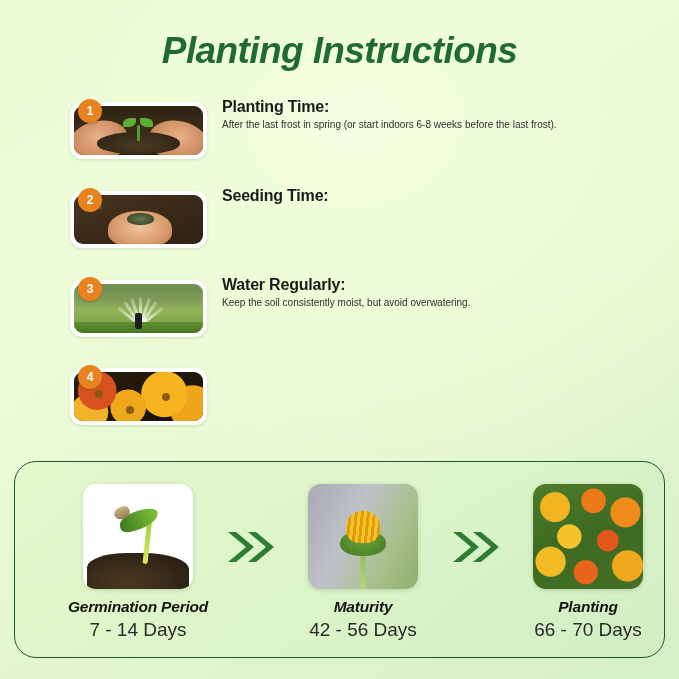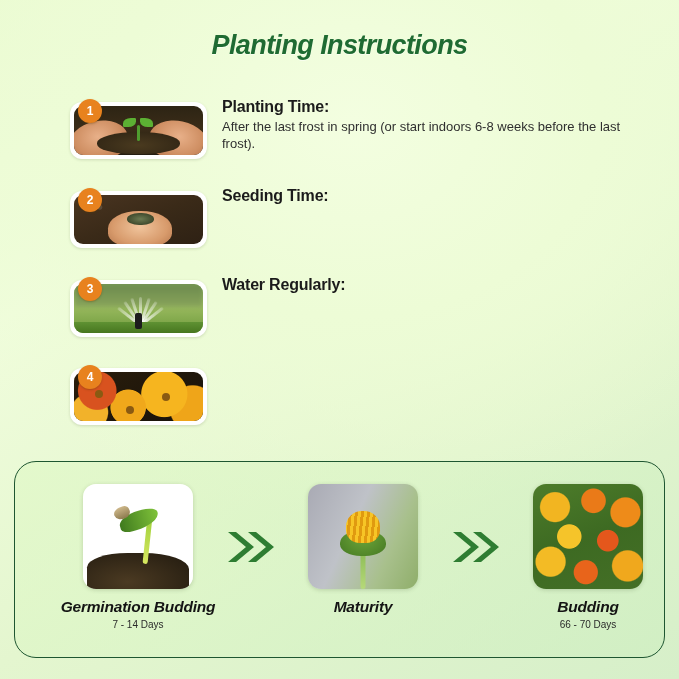--- a/index.html
+++ b/index.html
@@ -22,21 +22,21 @@
       linear-gradient(150deg, #EAFBD0 0%, #F0FDDC 30%, #E4F6CF 62%, #D6EFC9 100%);
   }
 
   
   .title {
     position: absolute;
     top: 30px;
     left: 0;
     width: 679px;
     text-align: center;
-    font-size: 27px;
+    font-size: 37px;
     font-weight: bold;
     font-style: italic;
     letter-spacing: -0.6px;
     color: #1F6B32;
     text-shadow: 0 1px 0 rgba(255,255,255,0.55);
   }
 
   
   .steps {
     position: absolute;
@@ -97,21 +97,21 @@
     width: 430px;
   }
   .step-head {
     font-size: 16px;
     font-weight: bold;
     color: #1B1B1B;
     letter-spacing: -0.2px;
     margin-bottom: 2px;
   }
   .step-body {
-    font-size: 13px;
+    font-size: 10px;
     color: #2F2F2F;
     line-height: 1.33;
   }
   .step.s2 .step-body { padding-left: 6px; }
 
   
   .timeline {
     position: absolute;
     left: 14px;
     top: 461px;
@@ -147,21 +147,21 @@
     box-shadow: 0 1px 4px rgba(60,80,40,0.22);
   }
   .tl-label {
     font-size: 15.5px;
     font-weight: bold;
     font-style: italic;
     color: #141414;
     letter-spacing: -0.2px;
   }
   .tl-days {
-    font-size: 10px;
+    font-size: 19px;
     color: #2A2A2A;
     margin-top: 3px;
   }
 
   .arrow {
     position: absolute;
     top: 62px;
     width: 52px;
     height: 46px;
   }
@@ -372,20 +372,21 @@
             <div class="jet" style="transform:rotate(18deg)"></div>
             <div class="jet" style="transform:rotate(34deg)"></div>
             <div class="jet" style="transform:rotate(52deg)"></div>
             <div class="grass"></div>
             <div class="head"></div>
           </div>
         </div>
       </div>
       <div class="step-text">
         <div class="step-head">Water Regularly:</div>
+        <div class="step-body">Keep the soil consistently moist, but avoid overwatering.</div>
       </div>
     </div>
 
     <div class="step s4">
       <div class="thumb-wrap">
         <div class="badge">4</div>
         <div class="thumb">
           <div class="art art-flowers">
             <div class="core" style="left:16%;top:36%"></div>
             <div class="core" style="left:40%;top:70%"></div>
@@ -402,53 +403,54 @@
 
       <div class="tl-stage g1">
         <div class="tl-thumb">
           <div class="art art-seedling">
             <div class="soil2"></div>
             <div class="stalk"></div>
             <div class="sprout-leaf"></div>
             <div class="husk"></div>
           </div>
         </div>
-        <div class="tl-label">Germination Budding</div>
+        <div class="tl-label">Germination Period</div>
         <div class="tl-days">7 - 14 Days</div>
       </div>
 
       <div class="arrow a1">
         <svg width="52" height="46" viewBox="0 0 52 46">
           <path d="M4 8 L22 23 L4 38 L12 38 L30 23 L12 8 Z" fill="#2E7D32"></path>
           <path d="M24 8 L42 23 L24 38 L32 38 L50 23 L32 8 Z" fill="#2E7D32"></path>
         </svg>
       </div>
 
       <div class="tl-stage g2">
         <div class="tl-thumb">
           <div class="art art-bud">
             <div class="budstem"></div>
             <div class="sepals"></div>
             <div class="petals"></div>
           </div>
         </div>
         <div class="tl-label">Maturity</div>
+        <div class="tl-days">42 - 56 Days</div>
       </div>
 
       <div class="arrow a2">
         <svg width="52" height="46" viewBox="0 0 52 46">
           <path d="M4 8 L22 23 L4 38 L12 38 L30 23 L12 8 Z" fill="#2E7D32"></path>
           <path d="M24 8 L42 23 L24 38 L32 38 L50 23 L32 8 Z" fill="#2E7D32"></path>
         </svg>
       </div>
 
       <div class="tl-stage g3">
         <div class="tl-thumb">
           <div class="art art-field"></div>
         </div>
-        <div class="tl-label">Budding</div>
+        <div class="tl-label">Planting</div>
         <div class="tl-days">66 - 70 Days</div>
       </div>
 
     </div>
   </div>
 
 </div>
 
 </body></html>

